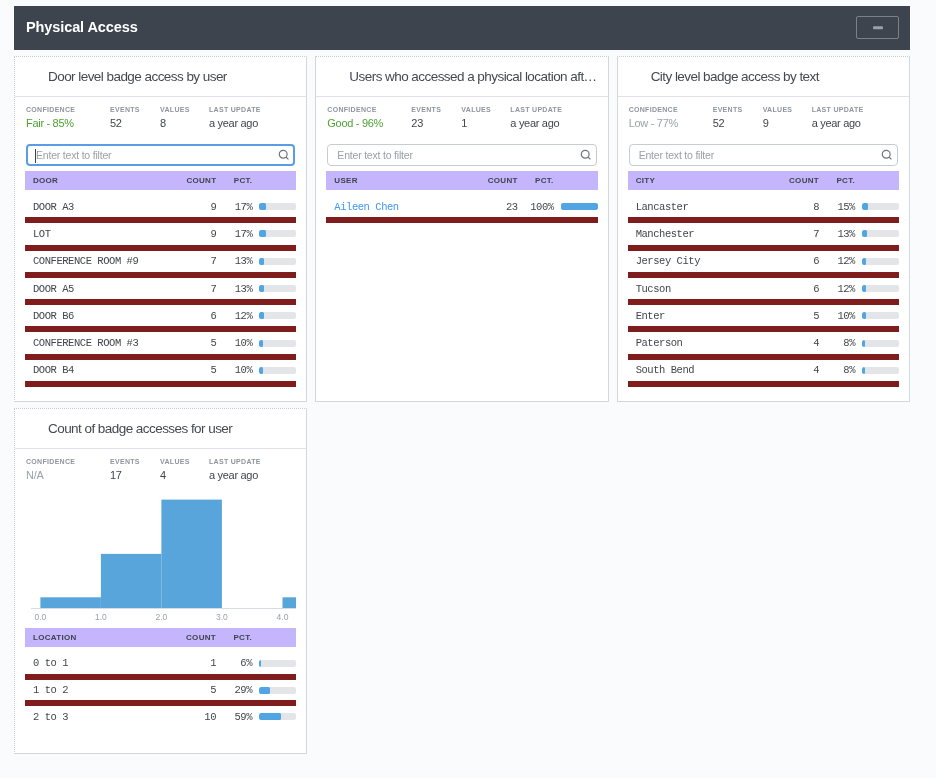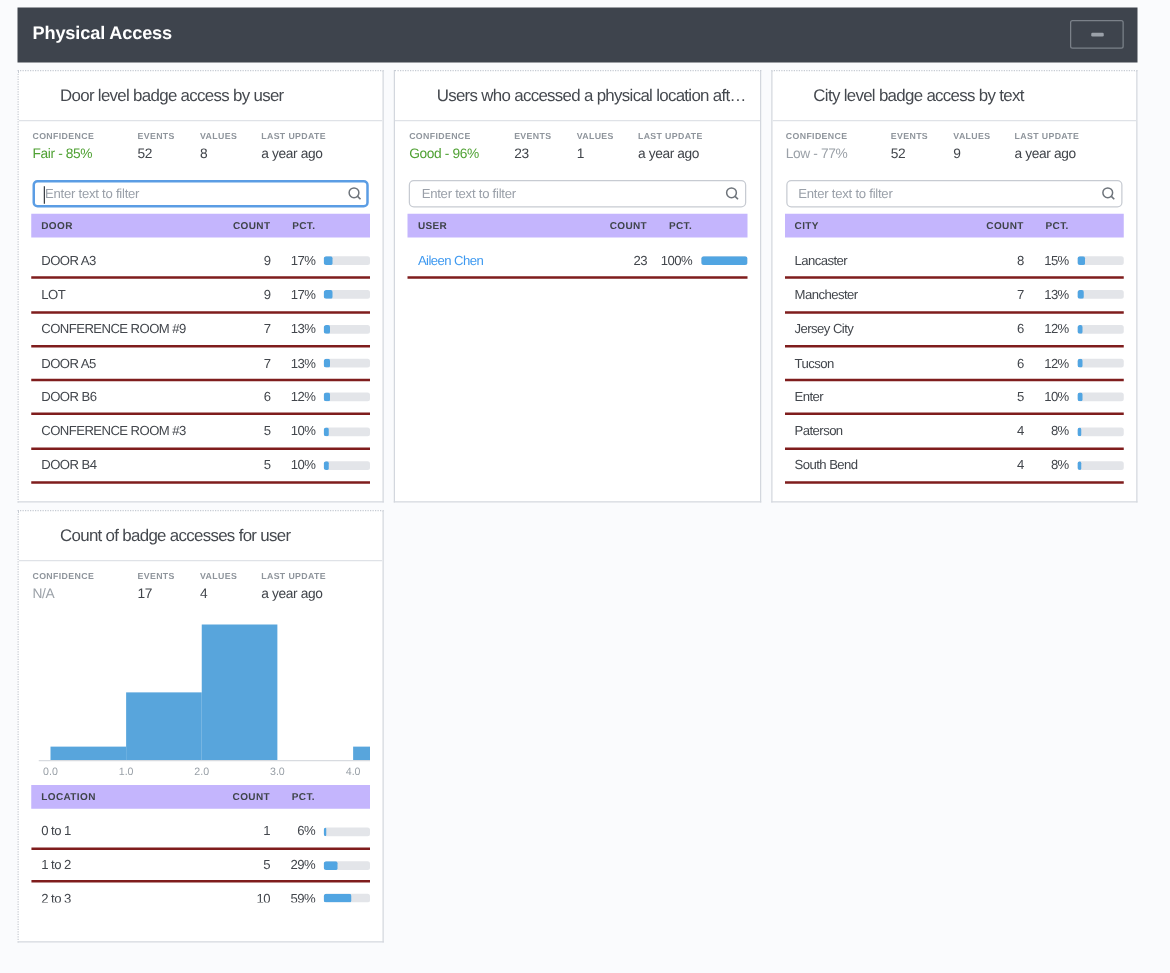--- a/index.html
+++ b/index.html
@@ -26,21 +26,21 @@
   .filter.focus{border:2px solid #5b9de4;}
   .filter.focus .caret{left:7px;}
   .filter.focus .mag{right:3px;top:3px;}
   .filter .ph{position:absolute;left:9px;top:0;line-height:20px;font-size:10.5px;letter-spacing:-0.2px;color:#9aa0a9;}
   .filter.focus .ph{left:8px;line-height:18px;}
   .caret{position:absolute;left:9px;top:3px;width:1px;height:14px;background:#3c4147;}
   .mag{position:absolute;right:4px;top:4px;width:12px;height:12px;}
   .tbl{margin:5px 10px 0 10px;}
   .thead{height:19px;background:#c4b5fd;display:flex;align-items:center;font-size:8px;font-weight:700;color:#3f444a;letter-spacing:0.3px;}
   .spacer{height:6px;}
-  .trow{height:27.3px;box-sizing:border-box;border-bottom:2px solid #7f1d1d;display:flex;align-items:center;font-size:10.5px;letter-spacing:-0.45px;color:#42464c;}
+  .trow{height:27.3px;box-sizing:border-box;border-bottom:6px solid #7f1d1d;display:flex;align-items:center;font-size:10.5px;letter-spacing:-0.45px;color:#42464c;font-family:Liberation Mono, monospace;}
   .cname{flex:1;padding-left:8px;white-space:nowrap;overflow:hidden;}
   .ccnt{width:45px;text-align:right;}
   .cpct{width:36px;text-align:right;}
   .cbar{width:37px;height:7px;border-radius:2px;background:#e3e5e9;margin-left:7px;position:relative;overflow:hidden;}
   .cbar i{position:absolute;left:0;top:0;height:7px;border-radius:1.5px;background:#51a5e2;display:block;}
   .link{color:#3e99f0;}
   .rows2{height:74.5px;overflow:hidden;}
   .rows2 .trow{height:26.7px;}
 </style>
 </head>

